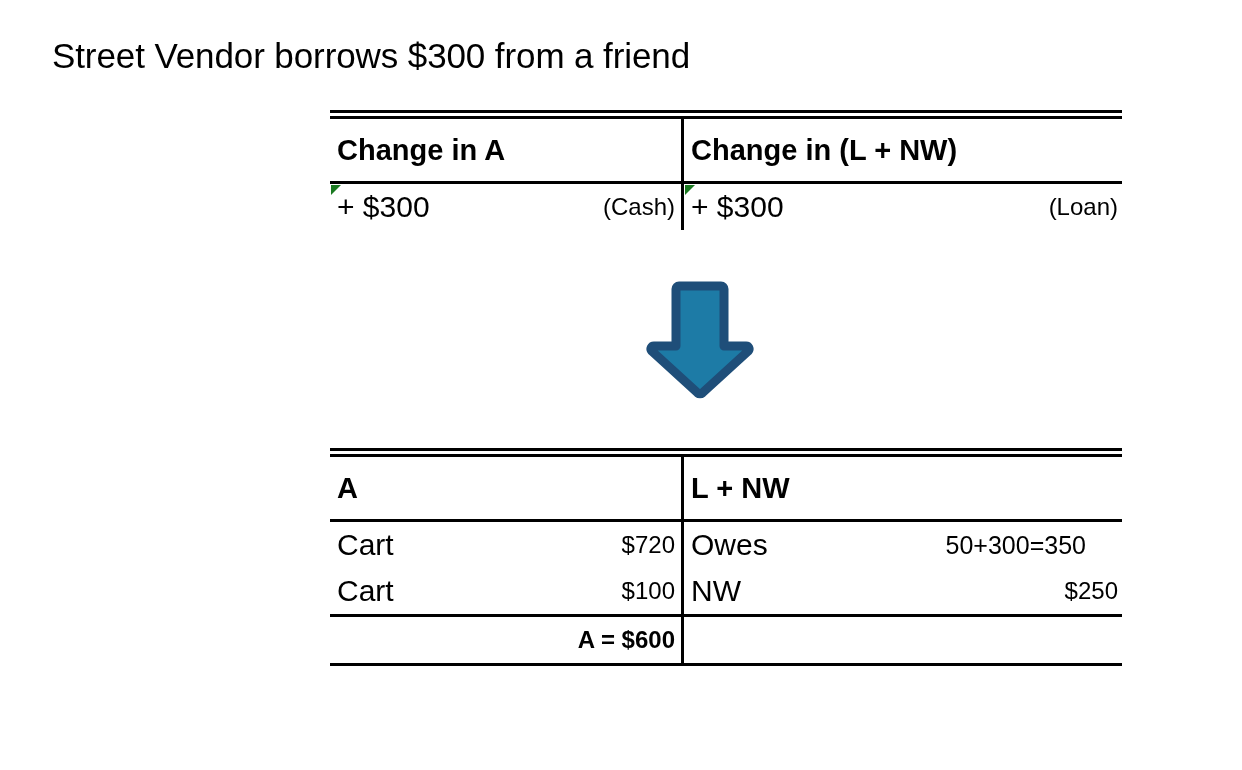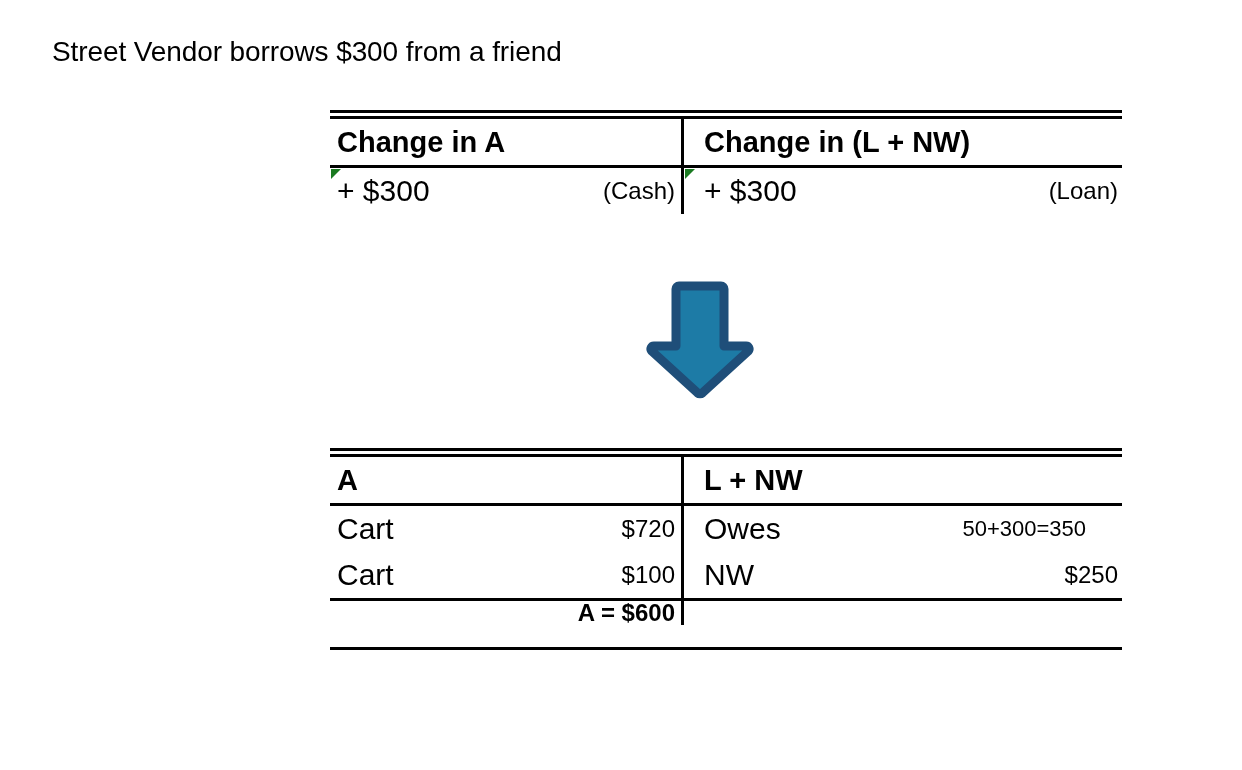--- a/index.html
+++ b/index.html
@@ -16,21 +16,21 @@
     position: relative;
     overflow: hidden;
     -webkit-font-smoothing: antialiased;
   }
 
   
   .slide-title {
     position: absolute;
     left: 52px;
     top: 36px;
-    font-size: 28px;
+    font-size: 35px;
     font-weight: 400;
     letter-spacing: -0.1px;
     color: #000;
     white-space: nowrap;
     text-align: right;
   }
 
   
   .t-table {
     position: absolute;
@@ -67,56 +67,56 @@
     align-items: center;
     padding: 0 6px 0 7px;
     border-right: 3px solid #000;
   }
   .cell-right {
     width: 438px;
     box-sizing: border-box;
     position: relative;
     display: flex;
     align-items: center;
-    padding: 0 4px 0 20px;
+    padding: 0 4px 0 7px;
   }
 
   .lbl {
     font-size: 30px;
     line-height: 1;
     white-space: nowrap;
     text-align: center;
   }
   .val {
     font-size: 24px;
     line-height: 1;
     margin-left: auto;
     white-space: nowrap;
   }
   .val-mid {
-    font-size: 22px;
+    font-size: 25px;
     line-height: 1;
     margin-left: auto;
     margin-right: 32px;
     white-space: nowrap;
   }
   .bold {
     font-weight: 700;
   }
   .hdr-text {
     font-size: 29px;
     font-weight: 700;
     line-height: 1;
     white-space: nowrap;
   }
 
   
-  .row-header { height: 46px; }
+  .row-header { height: 62px; }
   .row-data   { height: 46px; }
-  .row-total  { height: 46px; flex-direction: column; }
+  .row-total  { height: 46px; }
 
   
   .green-flag {
     position: absolute;
     left: 1px;
     top: 1px;
     width: 0;
     height: 0;
     border-left: 10px solid #1a7a21;
     border-bottom: 10px solid transparent;

